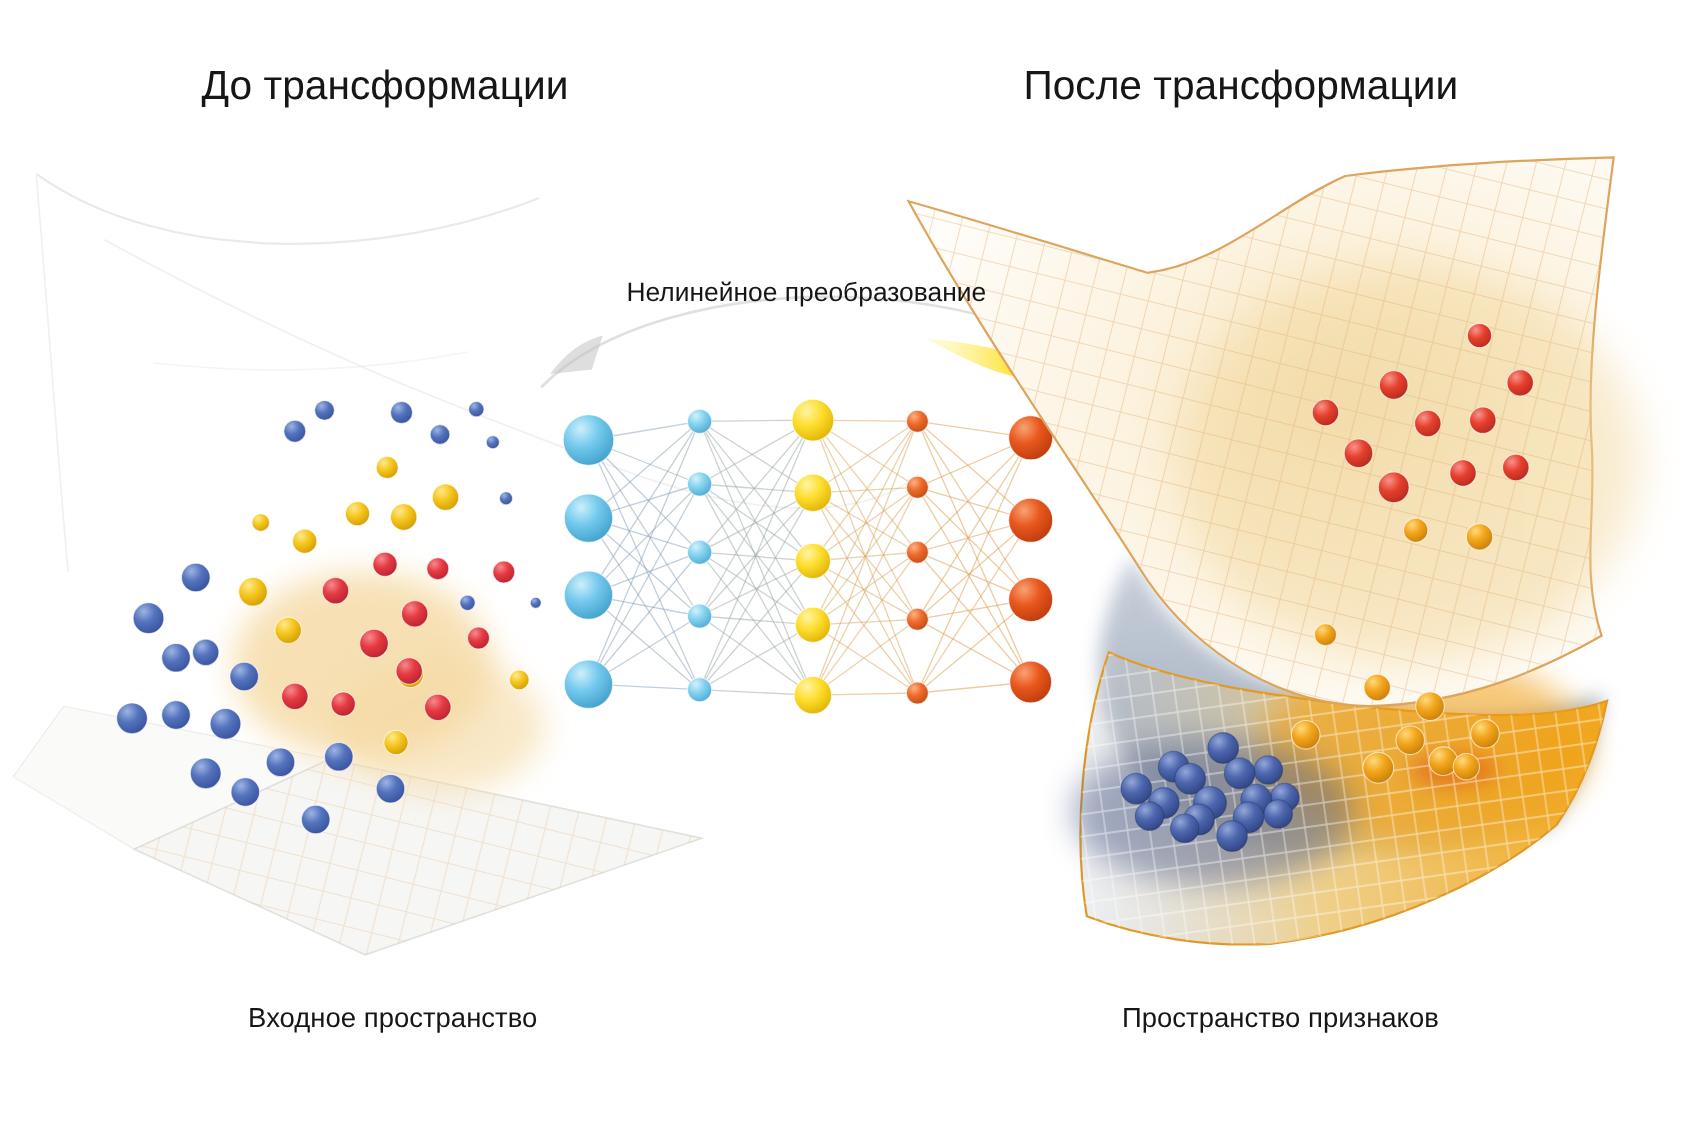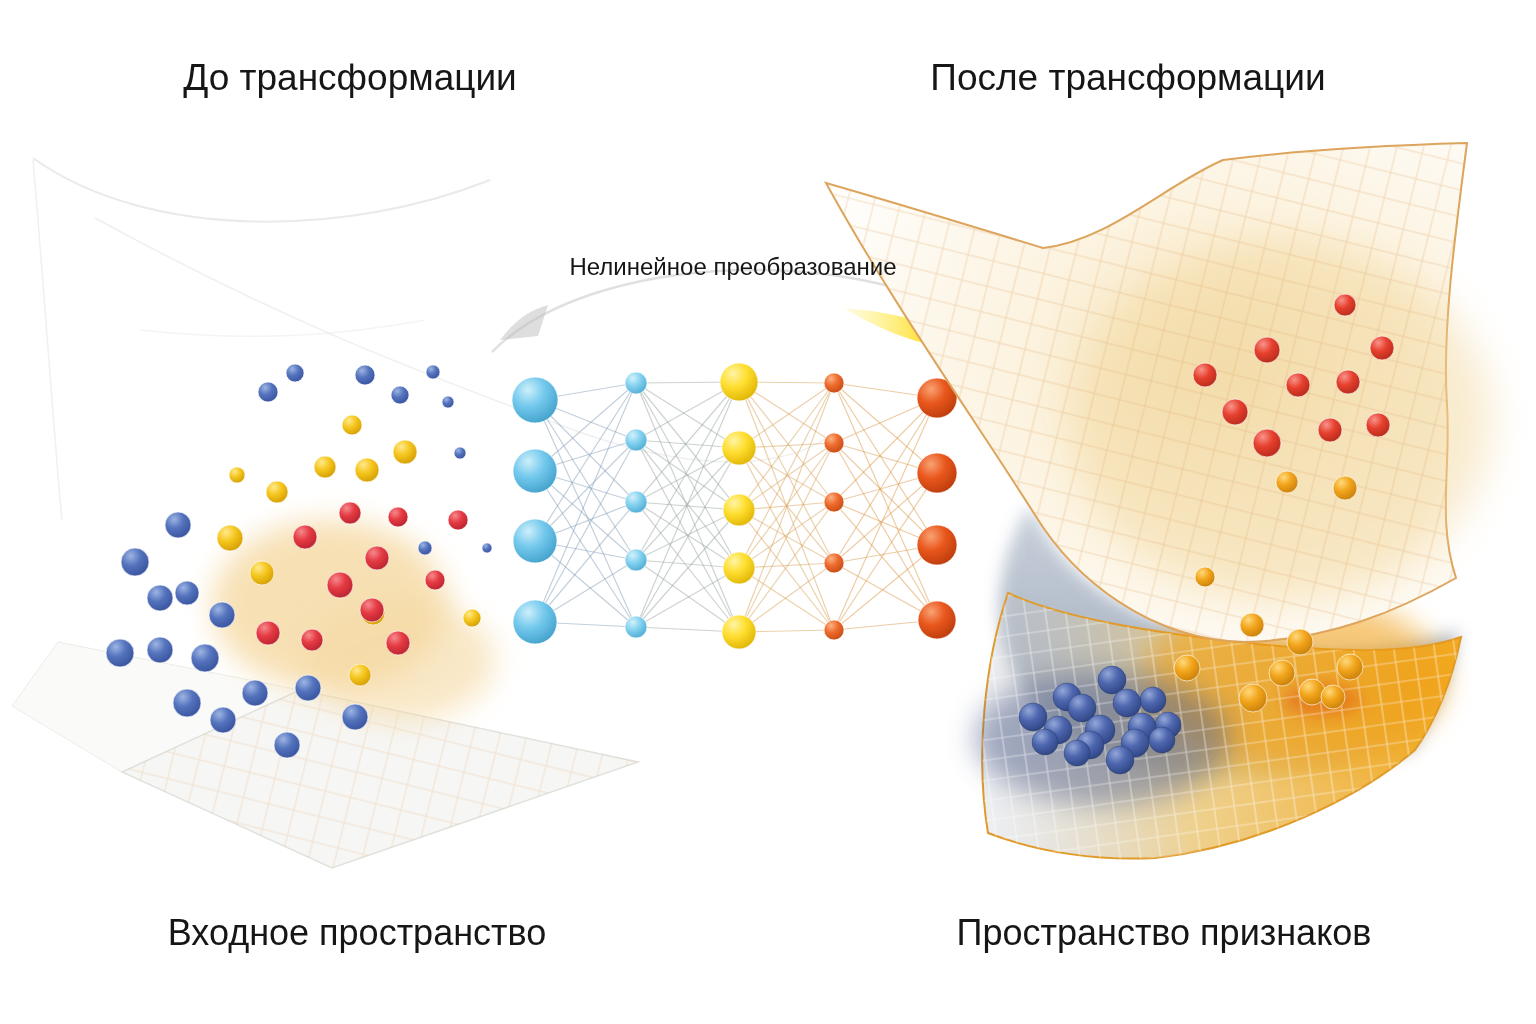--- a/index.html
+++ b/index.html
@@ -2,21 +2,21 @@
 <html><head>
 <meta charset="utf-8">
 <style>
   html,body{margin:0;padding:0;background:#ffffff;}
   #stage{position:relative;width:1536px;height:1024px;background:#ffffff;overflow:hidden;
          font-family:"Liberation Sans", sans-serif;}
   #scene{position:absolute;left:0;top:0;}
   .label{position:absolute;transform:translateX(-50%);white-space:nowrap;color:#161616;}
   .title{font-size:37px;}
   .mid{font-size:24px;}
-  .caption{font-size:36px;}
+  .caption{font-size:25px;}
 </style>
 </head>
 <body>
 
 <div id="stage">
 
   <svg id="scene" width="1536" height="1024" viewBox="0 0 1536 1024">
     <defs>
       <pattern id="meshO" width="26" height="26" patternUnits="userSpaceOnUse" patternTransform="rotate(14)">
         <path d="M0 13 H26 M13 0 V26" stroke="#e0aa6e" stroke-width="1" fill="none"></path>

